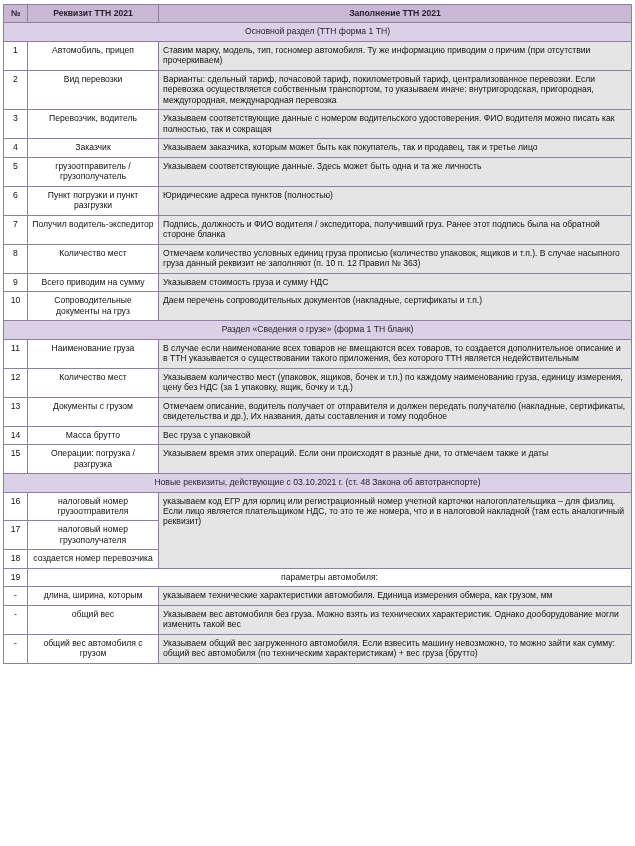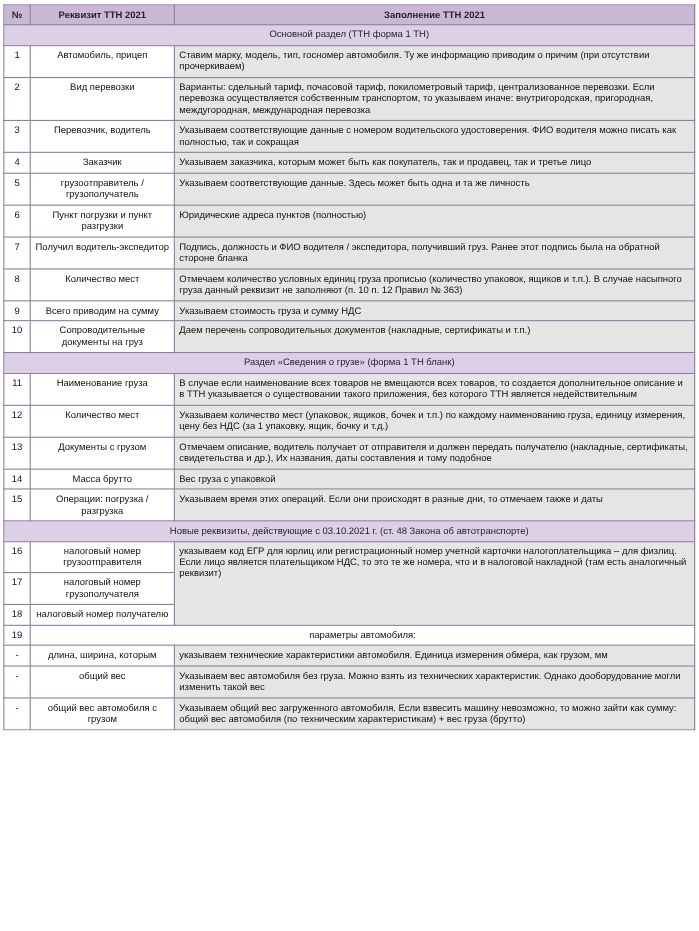--- a/index.html
+++ b/index.html
@@ -181,21 +181,21 @@
           <td class="num">16</td>
           <td class="req">налоговый номер грузоотправителя</td>
           <td class="fill merge-fill" rowspan="3">указываем код ЕГР для юрлиц или регистрационный номер учетной карточки налогоплательщика – для физлиц. Если лицо является плательщиком НДС, то это те же номера, что и в налоговой накладной (там есть аналогичный реквизит)</td>
         </tr>
         <tr>
           <td class="num">17</td>
           <td class="req">налоговый номер грузополучателя</td>
         </tr>
         <tr>
           <td class="num">18</td>
-          <td class="req">налоговый номер получателю</td>
+          <td class="req">создается номер перевозчика</td>
         </tr>
         <tr>
           <td class="num">19</td>
           <td class="span-left" colspan="2">параметры автомобиля:</td>
         </tr>
         <tr>
           <td class="num">-</td>
           <td class="req">длина, ширина, которым</td>
           <td class="fill">указываем технические характеристики автомобиля. Единица измерения обмера, как грузом, мм</td>
         </tr>

